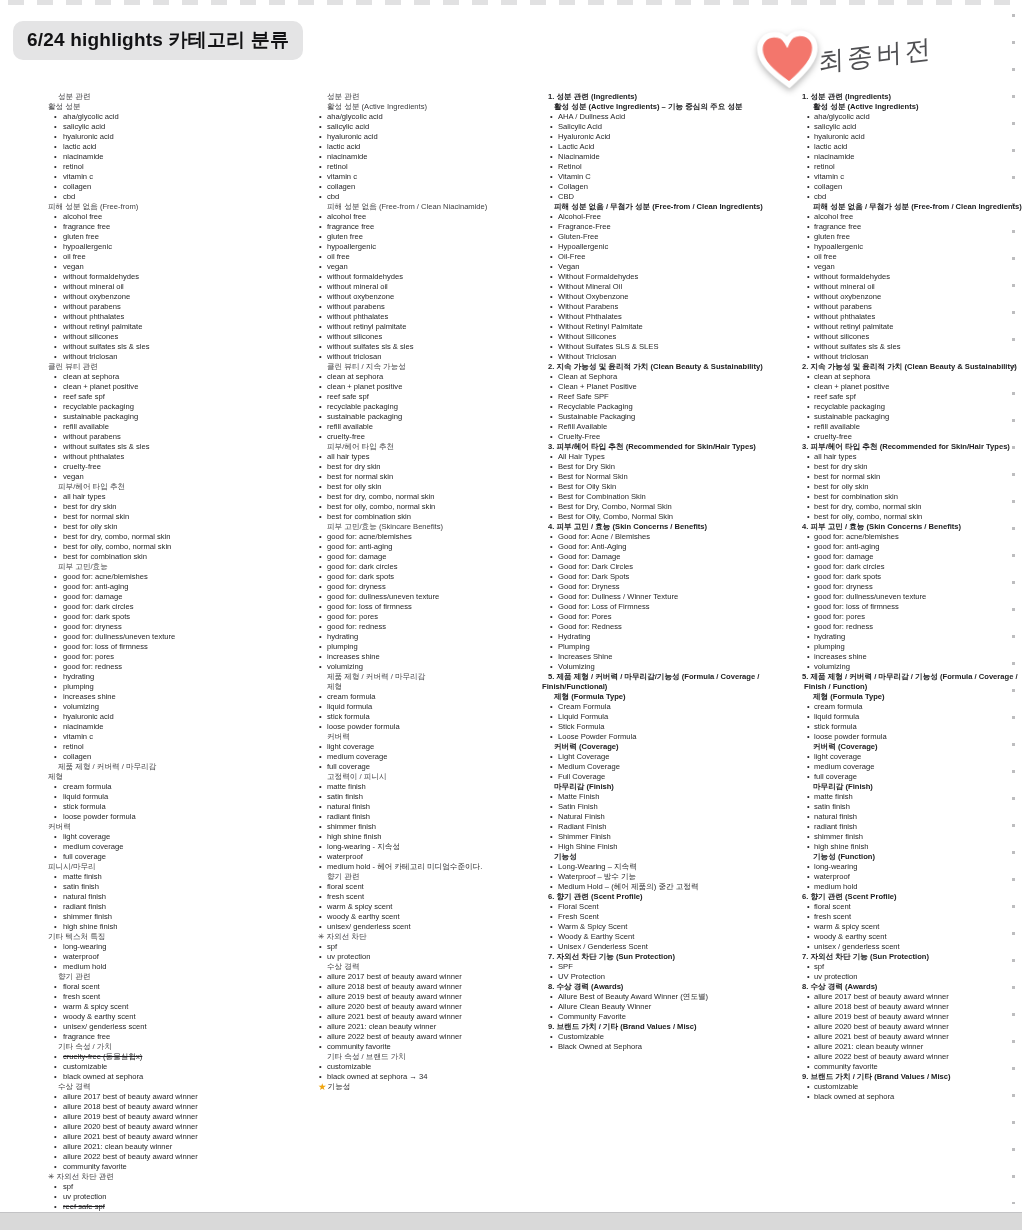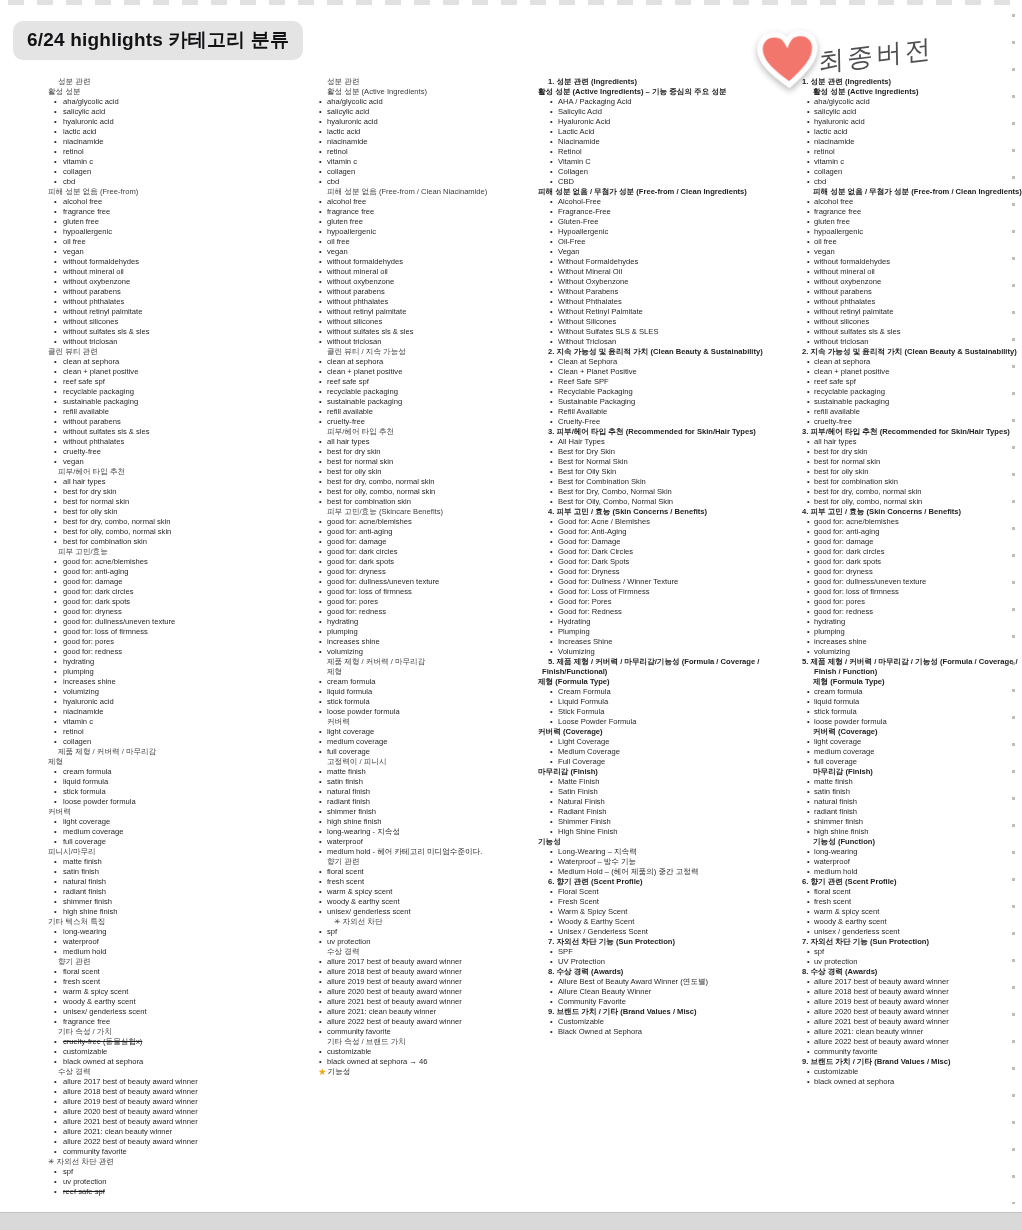--- a/index.html
+++ b/index.html
@@ -20,39 +20,39 @@
   
   .heart{position:absolute;left:757px;top:31px;width:62px;height:58px;
     transform:rotate(-3deg);}
   .heart svg{filter:drop-shadow(0 3px 3px rgba(0,0,0,.28));}
   .heart path{fill:var(--heart,#f3766c);stroke:#ffffff;stroke-width:9;}
   
   .hand{position:absolute;left:818px;top:38px;font-size:26px;font-weight:300;
     color:#37373b;transform:rotate(-7deg) skewX(-6deg);letter-spacing:3px;
     opacity:.88;white-space:nowrap;}
   
-  .col{position:absolute;top:77px;font-size:7.6px;line-height:10px;}
+  .col{position:absolute;top:92px;font-size:7.6px;line-height:10px;}
   .c1{left:40px;width:272px;}
   .c2{left:316px;width:218px;}
   .c3{left:538px;width:260px;}
   .c4{left:798px;width:216px;}
   .ln{white-space:nowrap;}
   .li,.lis{position:relative;}
   .bu{position:absolute;color:#2a2a2c;}
   .lis .tx{text-decoration:line-through;}
   .star-ic{color:var(--star,#f0a50f);font-size:9.5px;margin-right:1px;vertical-align:-1px;}
   
   .c1 .h0{margin-left:8px}  .c1 .h1{margin-left:18px}
   .c1 .li,.c1 .lis{padding-left:23px} .c1 .bu{left:14px}
-  .c2 .h0{margin-left:18px}  .c2 .h1{margin-left:11px}
+  .c2 .h0{margin-left:2px}  .c2 .h1{margin-left:11px}
   .c2 .li,.c2 .lis,.c2 .starline{padding-left:11px} .c2 .bu{left:3px}
   .c2 .starline{padding-left:2px}
-  .c3 .h0{margin-left:10px} .c3 .h1{} .c3 .h0c{margin-left:4px}
+  .c3 .h0{margin-left:10px} .c3 .h1{margin-left:16px} .c3 .h0c{margin-left:4px}
   .c3 .li{padding-left:20px} .c3 .bu{left:12px}
-  .c4 .h0{margin-left:4px}  .c4 .h1{margin-left:15px} .c4 .h0c{margin-left:16px}
+  .c4 .h0{margin-left:4px}  .c4 .h1{margin-left:15px} .c4 .h0c{margin-left:6px}
   .c4 .li{padding-left:16px} .c4 .bu{left:9px}
   
   .c3 .h0,.c3 .h1,.c3 .h0c,.c4 .h0,.c4 .h1,.c4 .h0c{font-weight:600;color:#222224;}
   .c1 .h0,.c1 .h1,.c2 .h0,.c2 .h1{font-weight:400;color:#3c3c3f;}
 </style>
 </head>
 <body>
 
 <div class="canvas">
   <div class="perf-top"></div>
@@ -276,27 +276,27 @@
       <div class="ln li"><span class="bu">•</span><span class="tx">allure 2017 best of beauty award winner</span></div>
       <div class="ln li"><span class="bu">•</span><span class="tx">allure 2018 best of beauty award winner</span></div>
       <div class="ln li"><span class="bu">•</span><span class="tx">allure 2019 best of beauty award winner</span></div>
       <div class="ln li"><span class="bu">•</span><span class="tx">allure 2020 best of beauty award winner</span></div>
       <div class="ln li"><span class="bu">•</span><span class="tx">allure 2021 best of beauty award winner</span></div>
       <div class="ln li"><span class="bu">•</span><span class="tx">allure 2021: clean beauty winner</span></div>
       <div class="ln li"><span class="bu">•</span><span class="tx">allure 2022 best of beauty award winner</span></div>
       <div class="ln li"><span class="bu">•</span><span class="tx">community favorite</span></div>
       <div class="ln h1">기타 속성 / 브랜드 가치</div>
       <div class="ln li"><span class="bu">•</span><span class="tx">customizable</span></div>
-      <div class="ln li"><span class="bu">•</span><span class="tx">black owned at sephora → 46</span></div>
+      <div class="ln li"><span class="bu">•</span><span class="tx">black owned at sephora → 34</span></div>
       <div class="ln star starline"><span class="star-ic">★</span><span>기능성</span></div>
     </div>
   <div class="col c3">
       <div class="ln h0">1. 성분 관련 (Ingredients)</div>
       <div class="ln h1">활성 성분 (Active Ingredients) – 기능 중심의 주요 성분</div>
-      <div class="ln li"><span class="bu">•</span><span class="tx">AHA / Packaging Acid</span></div>
+      <div class="ln li"><span class="bu">•</span><span class="tx">AHA / Dullness Acid</span></div>
       <div class="ln li"><span class="bu">•</span><span class="tx">Salicylic Acid</span></div>
       <div class="ln li"><span class="bu">•</span><span class="tx">Hyaluronic Acid</span></div>
       <div class="ln li"><span class="bu">•</span><span class="tx">Lactic Acid</span></div>
       <div class="ln li"><span class="bu">•</span><span class="tx">Niacinamide</span></div>
       <div class="ln li"><span class="bu">•</span><span class="tx">Retinol</span></div>
       <div class="ln li"><span class="bu">•</span><span class="tx">Vitamin C</span></div>
       <div class="ln li"><span class="bu">•</span><span class="tx">Collagen</span></div>
       <div class="ln li"><span class="bu">•</span><span class="tx">CBD</span></div>
       <div class="ln h1">피해 성분 없음 / 무첨가 성분 (Free-from / Clean Ingredients)</div>
       <div class="ln li"><span class="bu">•</span><span class="tx">Alcohol-Free</span></div>

